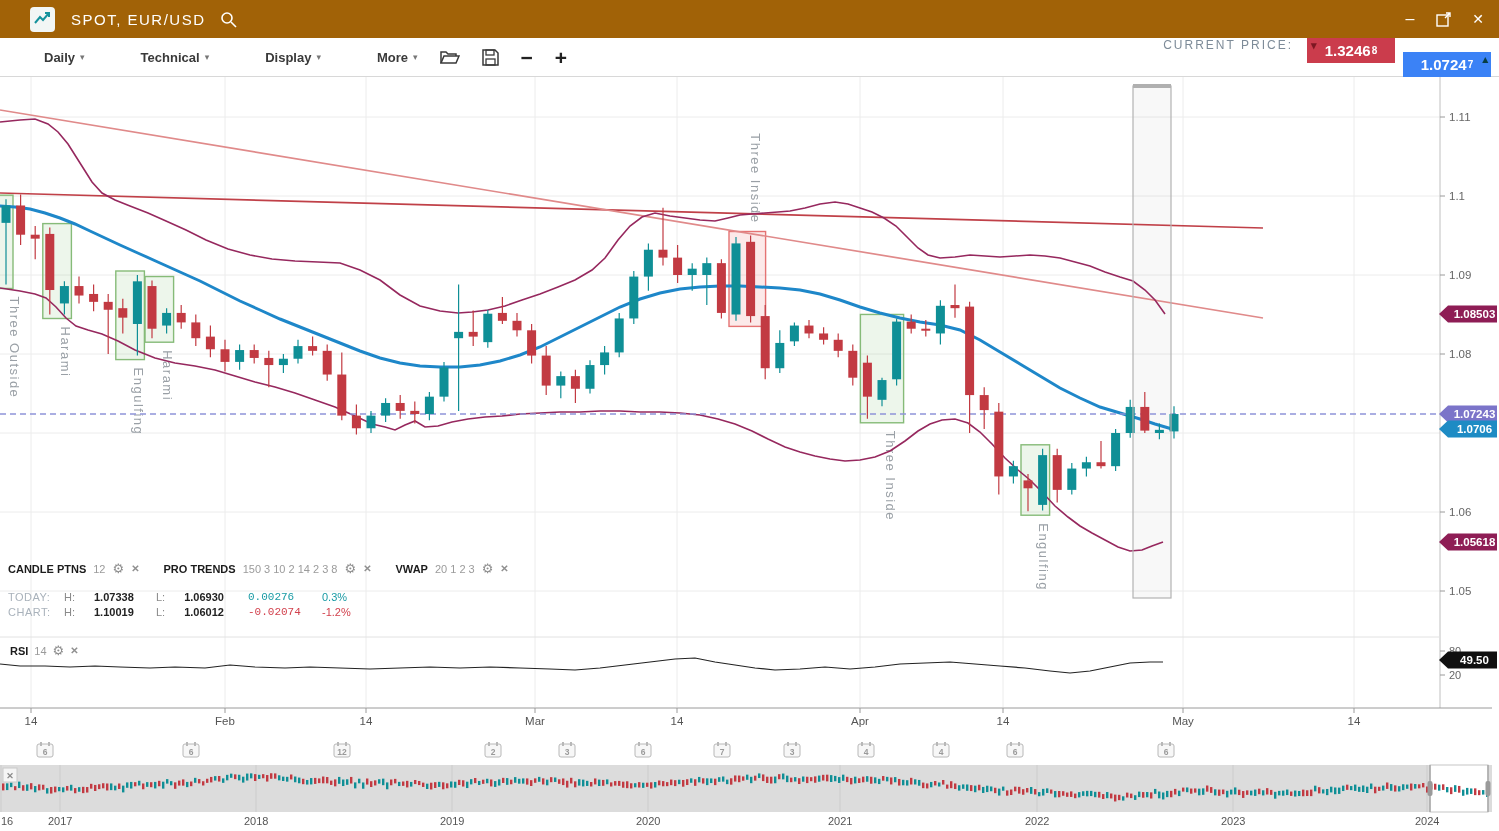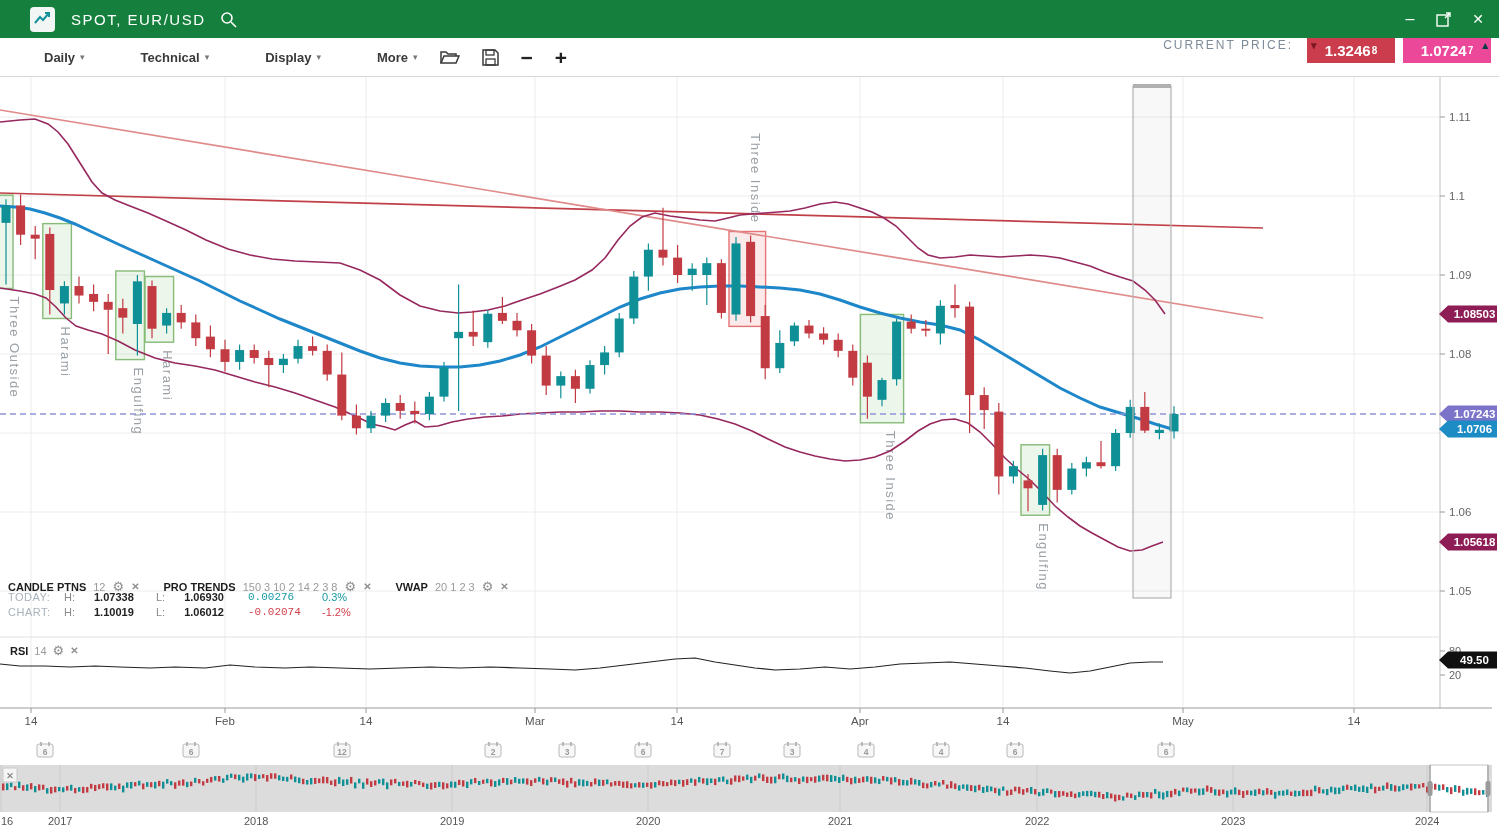--- a/index.html
+++ b/index.html
@@ -1,21 +1,21 @@
 <!DOCTYPE html>
 <html><head>
 <meta charset="utf-8">
 <style>
   * { margin:0; padding:0; box-sizing:border-box; }
   html,body { background:#fff; }
   body { font-family:"Liberation Sans", sans-serif; }
   #app { position:relative; width:1499px; height:831px; background:#fff; overflow:hidden; }
 
   
-  .titlebar { position:absolute; left:0; top:0; width:1499px; height:38px; background:#15803d; display:flex; align-items:center; }
+  .titlebar { position:absolute; left:0; top:0; width:1499px; height:38px; background:#a16207; display:flex; align-items:center; }
   .appicon { width:25px; height:25px; background:#f2f6f5; border-radius:4px; margin-left:30px; display:flex; align-items:center; justify-content:center; }
   .title { color:#fff; font-size:15px; letter-spacing:1.5px; margin-left:16px; font-weight:400; }
   .searchbtn { margin-left:14px; display:flex; align-items:center; cursor:pointer; }
   .wincontrols { position:absolute; right:12px; top:0; height:38px; display:flex; align-items:center; gap:16px; }
   .winbtn { color:#fff; width:18px; height:18px; display:flex; align-items:center; justify-content:center; cursor:pointer; }
 
   
   .toolbar { position:absolute; left:0; top:38px; width:1499px; height:39px; background:#fff; border-bottom:1px solid #d8d8d8; display:flex; align-items:center; }
   .menu { display:flex; align-items:center; gap:5px; margin-left:24px; cursor:pointer; }
   .menu:first-child { margin-left:12px; }
@@ -23,21 +23,21 @@
   .menu .caret { font-size:9px; color:#777; }
   .tbicon { margin-left:22px; cursor:pointer; display:flex; align-items:center; }
   .zoombtn { font-size:21px; font-weight:700; color:#222; margin-left:22px; cursor:pointer; line-height:1; }
   .cpwrap { position:absolute; right:8px; top:0; height:39px; display:flex; align-items:flex-start; gap:8px; }
   .cplabel { font-size:12px; color:#7d8b98; letter-spacing:2px; margin-right:6px; }
   .pricebadge { position:relative; width:88px; height:25px; color:#fff; font-size:15px; font-weight:700; display:flex; align-items:center; justify-content:center; }
   .pricebadge sub { font-size:10px; font-weight:700; margin-left:1px; }
   .arr { position:absolute; font-size:11px; line-height:1; }
 
   
-  .chips { position:absolute; left:8px; top:580px; display:flex; align-items:center; gap:7px; font-size:11px; white-space:nowrap; }
+  .chips { position:absolute; left:8px; top:562px; display:flex; align-items:center; gap:7px; font-size:11px; white-space:nowrap; }
   .chipname { font-weight:700; color:#1c1c1c; }
   .chipparams { color:#9b9b9b; }
   .gear { color:#8f8f8f; font-size:13px; cursor:pointer; line-height:1; }
   .xicon { color:#8f8f8f; font-size:10px; font-weight:700; cursor:pointer; line-height:1; }
   .chipgap { width:10px; }
   .stats { position:absolute; left:8px; top:590px; font-size:11px; line-height:15px; }
   .stats .row { display:flex; }
   .stats .rlabel { width:56px; color:#a9b2bb; letter-spacing:0.5px; }
   .stats .hl { color:#8a8a8a; }
   .stats .val { color:#222; font-weight:700; margin-left:19px; }
@@ -856,21 +856,21 @@
     <span class="zoombtn">−</span>
     <span class="zoombtn">+</span>
 
     <div class="cpwrap">
       <span class="cplabel">CURRENT PRICE:</span>
       <div class="pricebadge" id="bidbadge" style="background: rgb(203, 60, 76);">
         <span class="arr" id="bidarr" style="left: 4px; top: 2px; color: rgb(124, 23, 34);">▾</span>
         <span>1.3246</span>
           <sub>8</sub>
       </div>
-      <div class="pricebadge" id="askbadge" style="background: #ec4899;">
+      <div class="pricebadge" id="askbadge" style="background: #3b82f6; margin-top: 14px;">
         <span>1.0724</span>
           <sub>7</sub>
         <span class="arr" id="askarr" style="right: 3px; top: 2px; color: rgb(7, 61, 67);">▴</span>
       </div>
     </div>
   </div>
 
   <div class="chips">
     <span class="chipname">CANDLE PTNS</span>
     <span class="chipparams">12</span>

